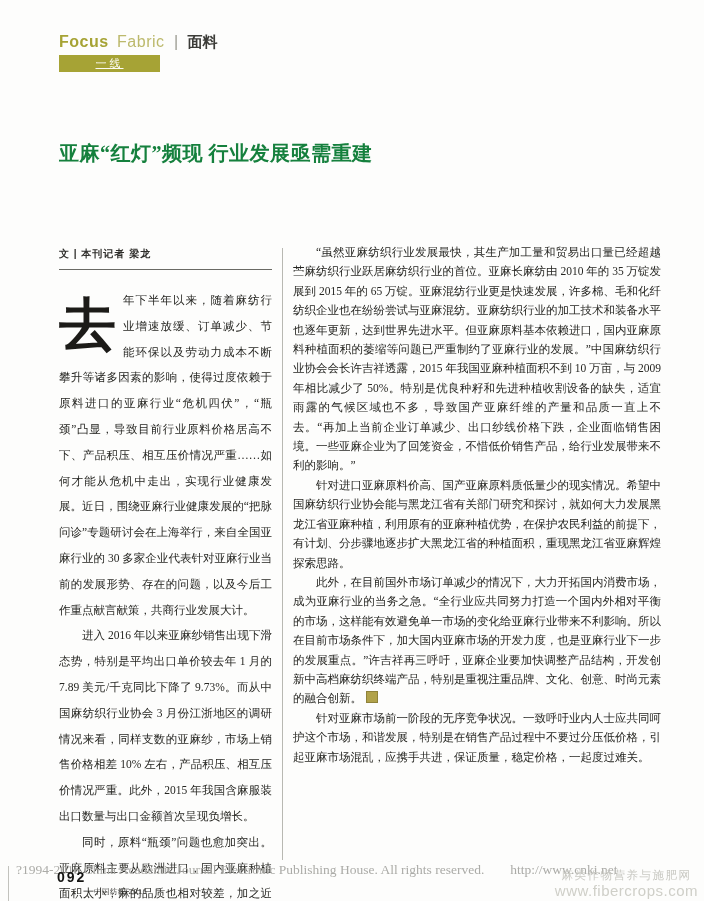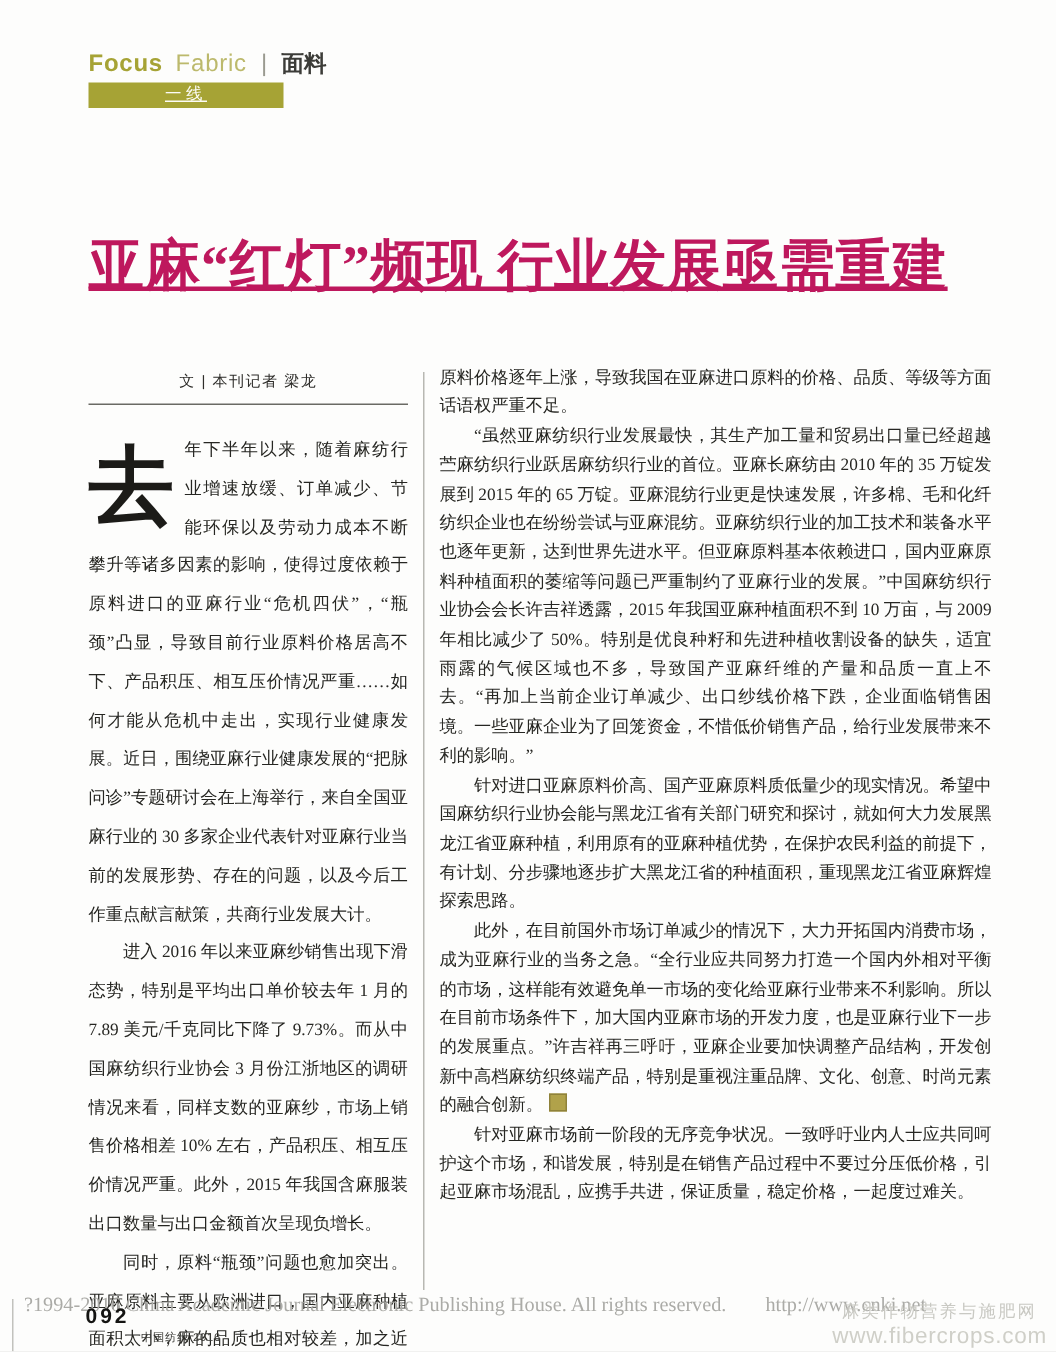--- a/index.html
+++ b/index.html
@@ -9,39 +9,39 @@
     font-family:"Liberation Serif","DejaVu Serif",serif;
     color:#2b2a26;
   }
   
   .brand-line{position:absolute;left:59px;top:33px;font-family:"Liberation Sans","DejaVu Sans",sans-serif;font-size:16px;white-space:nowrap;}
   .brand-en-bold{font-weight:700;color:#a6a335;letter-spacing:.5px;}
   .brand-en-light{font-weight:400;color:#bcb96c;margin-left:4px;letter-spacing:.5px;}
   .brand-sep{color:#9a9a90;margin:0 5px;font-weight:300;}
   .brand-cn{color:#3c3c38;font-weight:700;font-size:15px;}
   .tagline-bar{
-    position:absolute;left:59px;top:55px;width:130px;height:17px;
+    position:absolute;left:59px;top:55px;width:101px;height:17px;
     background:#a6a335;color:#fcfcf6;
     font-family:"Liberation Sans","DejaVu Sans",sans-serif;
     font-size:11px;line-height:17px;text-align:center;letter-spacing:3px;text-decoration:underline;
   }
   
   .article-title{
     position:absolute;left:59px;top:127px;width:600px;
-    font-size:37px;font-weight:700;color:#be185d;letter-spacing:.5px;
-    font-family:"Liberation Serif","DejaVu Serif",serif;white-space:nowrap;text-decoration:underline;
+    font-size:20px;font-weight:700;color:#15803d;letter-spacing:.5px;
+    font-family:"Liberation Serif","DejaVu Serif",serif;white-space:nowrap;
   }
   
   .left-col{position:absolute;left:59px;top:247px;width:213px;}
   .right-col{position:absolute;left:293px;top:243px;width:368px;}
   .col-divider{position:absolute;left:282px;top:248px;width:1px;height:612px;background:#b8b8b2;}
   .byline{
     font-family:"Liberation Sans","DejaVu Sans",sans-serif;
-    font-size:10px;font-weight:400;color:#2e2d2a;letter-spacing:1px;
-    padding-bottom:8px;border-bottom:1px solid #6a6a64;margin-bottom:18px;text-align:center;
+    font-size:10px;font-weight:700;color:#2e2d2a;letter-spacing:1px;
+    padding-bottom:8px;border-bottom:1px solid #6a6a64;margin-bottom:18px;
   }
   .para{margin:0;text-align:justify;font-size:11.5px;color:#262622;}
   .left-col .para{line-height:25.8px;}
   .right-col .para{line-height:19.4px;}
   .indent{text-indent:2em;}
   .dropcap{
     float:left;font-size:57px;line-height:58px;padding:8px 7px 0 0;
     font-weight:600;color:#1c1b18;font-family:"Liberation Serif","DejaVu Serif",serif;
   }
   .endmark{
@@ -93,21 +93,20 @@
     <p class="para">
       <span class="dropcap">去</span><span>年下半年以来，随着麻纺行业增速放缓、订单减少、节能环保以及劳动力成本不断攀升等诸多因素的影响，使得过度依赖于原料进口的亚麻行业“危机四伏”，“瓶颈”凸显，导致目前行业原料价格居高不下、产品积压、相互压价情况严重……如何才能从危机中走出，实现行业健康发展。近日，围绕亚麻行业健康发展的“把脉问诊”专题研讨会在上海举行，来自全国亚麻行业的 30 多家企业代表针对亚麻行业当前的发展形势、存在的问题，以及今后工作重点献言献策，共商行业发展大计。</span>
     </p>
     <p class="para indent">进入 2016 年以来亚麻纱销售出现下滑态势，特别是平均出口单价较去年 1 月的 7.89 美元/千克同比下降了 9.73%。而从中国麻纺织行业协会 3 月份江浙地区的调研情况来看，同样支数的亚麻纱，市场上销售价格相差 10% 左右，产品积压、相互压价情况严重。此外，2015 年我国含麻服装出口数量与出口金额首次呈现负增长。</p>
     <p class="para indent">同时，原料“瓶颈”问题也愈加突出。亚麻原料主要从欧洲进口，国内亚麻种植面积太小，麻的品质也相对较差，加之近两年生产能力增加较快，对原料的进口需求持续维持较高，因此欧洲打成麻价格居高不下。如 2015 年进口的打成麻均价为 2.99 美元/千克，与 2010 年的 1.84 美元/千克相比，已经上涨了 62.50%，对企业生产造成了很大的压力。2015 年全国亚麻纺织行业消耗亚麻纤维约 21 万吨，其中进口亚麻原料 18.40 万吨，进口占比达 87.62%，且进口</p>
   </div>
 
   <div class="col-divider"></div>
 
   <div class="right-col">
-    <p class="para">原料价格逐年上涨，导致我国在亚麻进口原料的价格、品质、等级等方面话语权严重不足。</p>
     <p class="para indent">“虽然亚麻纺织行业发展最快，其生产加工量和贸易出口量已经超越苎麻纺织行业跃居麻纺织行业的首位。亚麻长麻纺由 2010 年的 35 万锭发展到 2015 年的 65 万锭。亚麻混纺行业更是快速发展，许多棉、毛和化纤纺织企业也在纷纷尝试与亚麻混纺。亚麻纺织行业的加工技术和装备水平也逐年更新，达到世界先进水平。但亚麻原料基本依赖进口，国内亚麻原料种植面积的萎缩等问题已严重制约了亚麻行业的发展。”中国麻纺织行业协会会长许吉祥透露，2015 年我国亚麻种植面积不到 10 万亩，与 2009 年相比减少了 50%。特别是优良种籽和先进种植收割设备的缺失，适宜雨露的气候区域也不多，导致国产亚麻纤维的产量和品质一直上不去。“再加上当前企业订单减少、出口纱线价格下跌，企业面临销售困境。一些亚麻企业为了回笼资金，不惜低价销售产品，给行业发展带来不利的影响。”</p>
     <p class="para indent">针对进口亚麻原料价高、国产亚麻原料质低量少的现实情况。希望中国麻纺织行业协会能与黑龙江省有关部门研究和探讨，就如何大力发展黑龙江省亚麻种植，利用原有的亚麻种植优势，在保护农民利益的前提下，有计划、分步骤地逐步扩大黑龙江省的种植面积，重现黑龙江省亚麻辉煌探索思路。</p>
     <p class="para indent">
       <span>此外，在目前国外市场订单减少的情况下，大力开拓国内消费市场，成为亚麻行业的当务之急。“全行业应共同努力打造一个国内外相对平衡的市场，这样能有效避免单一市场的变化给亚麻行业带来不利影响。所以在目前市场条件下，加大国内亚麻市场的开发力度，也是亚麻行业下一步的发展重点。”许吉祥再三呼吁，亚麻企业要加快调整产品结构，开发创新中高档麻纺织终端产品，特别是重视注重品牌、文化、创意、时尚元素的融合创新。</span><span class="endmark"></span>
     </p>
     <p class="para indent">针对亚麻市场前一阶段的无序竞争状况。一致呼吁业内人士应共同呵护这个市场，和谐发展，特别是在销售产品过程中不要过分压低价格，引起亚麻市场混乱，应携手共进，保证质量，稳定价格，一起度过难关。</p>
   </div>
 
   <div class="scan-edge"></div>
   <div class="caj-watermark">

